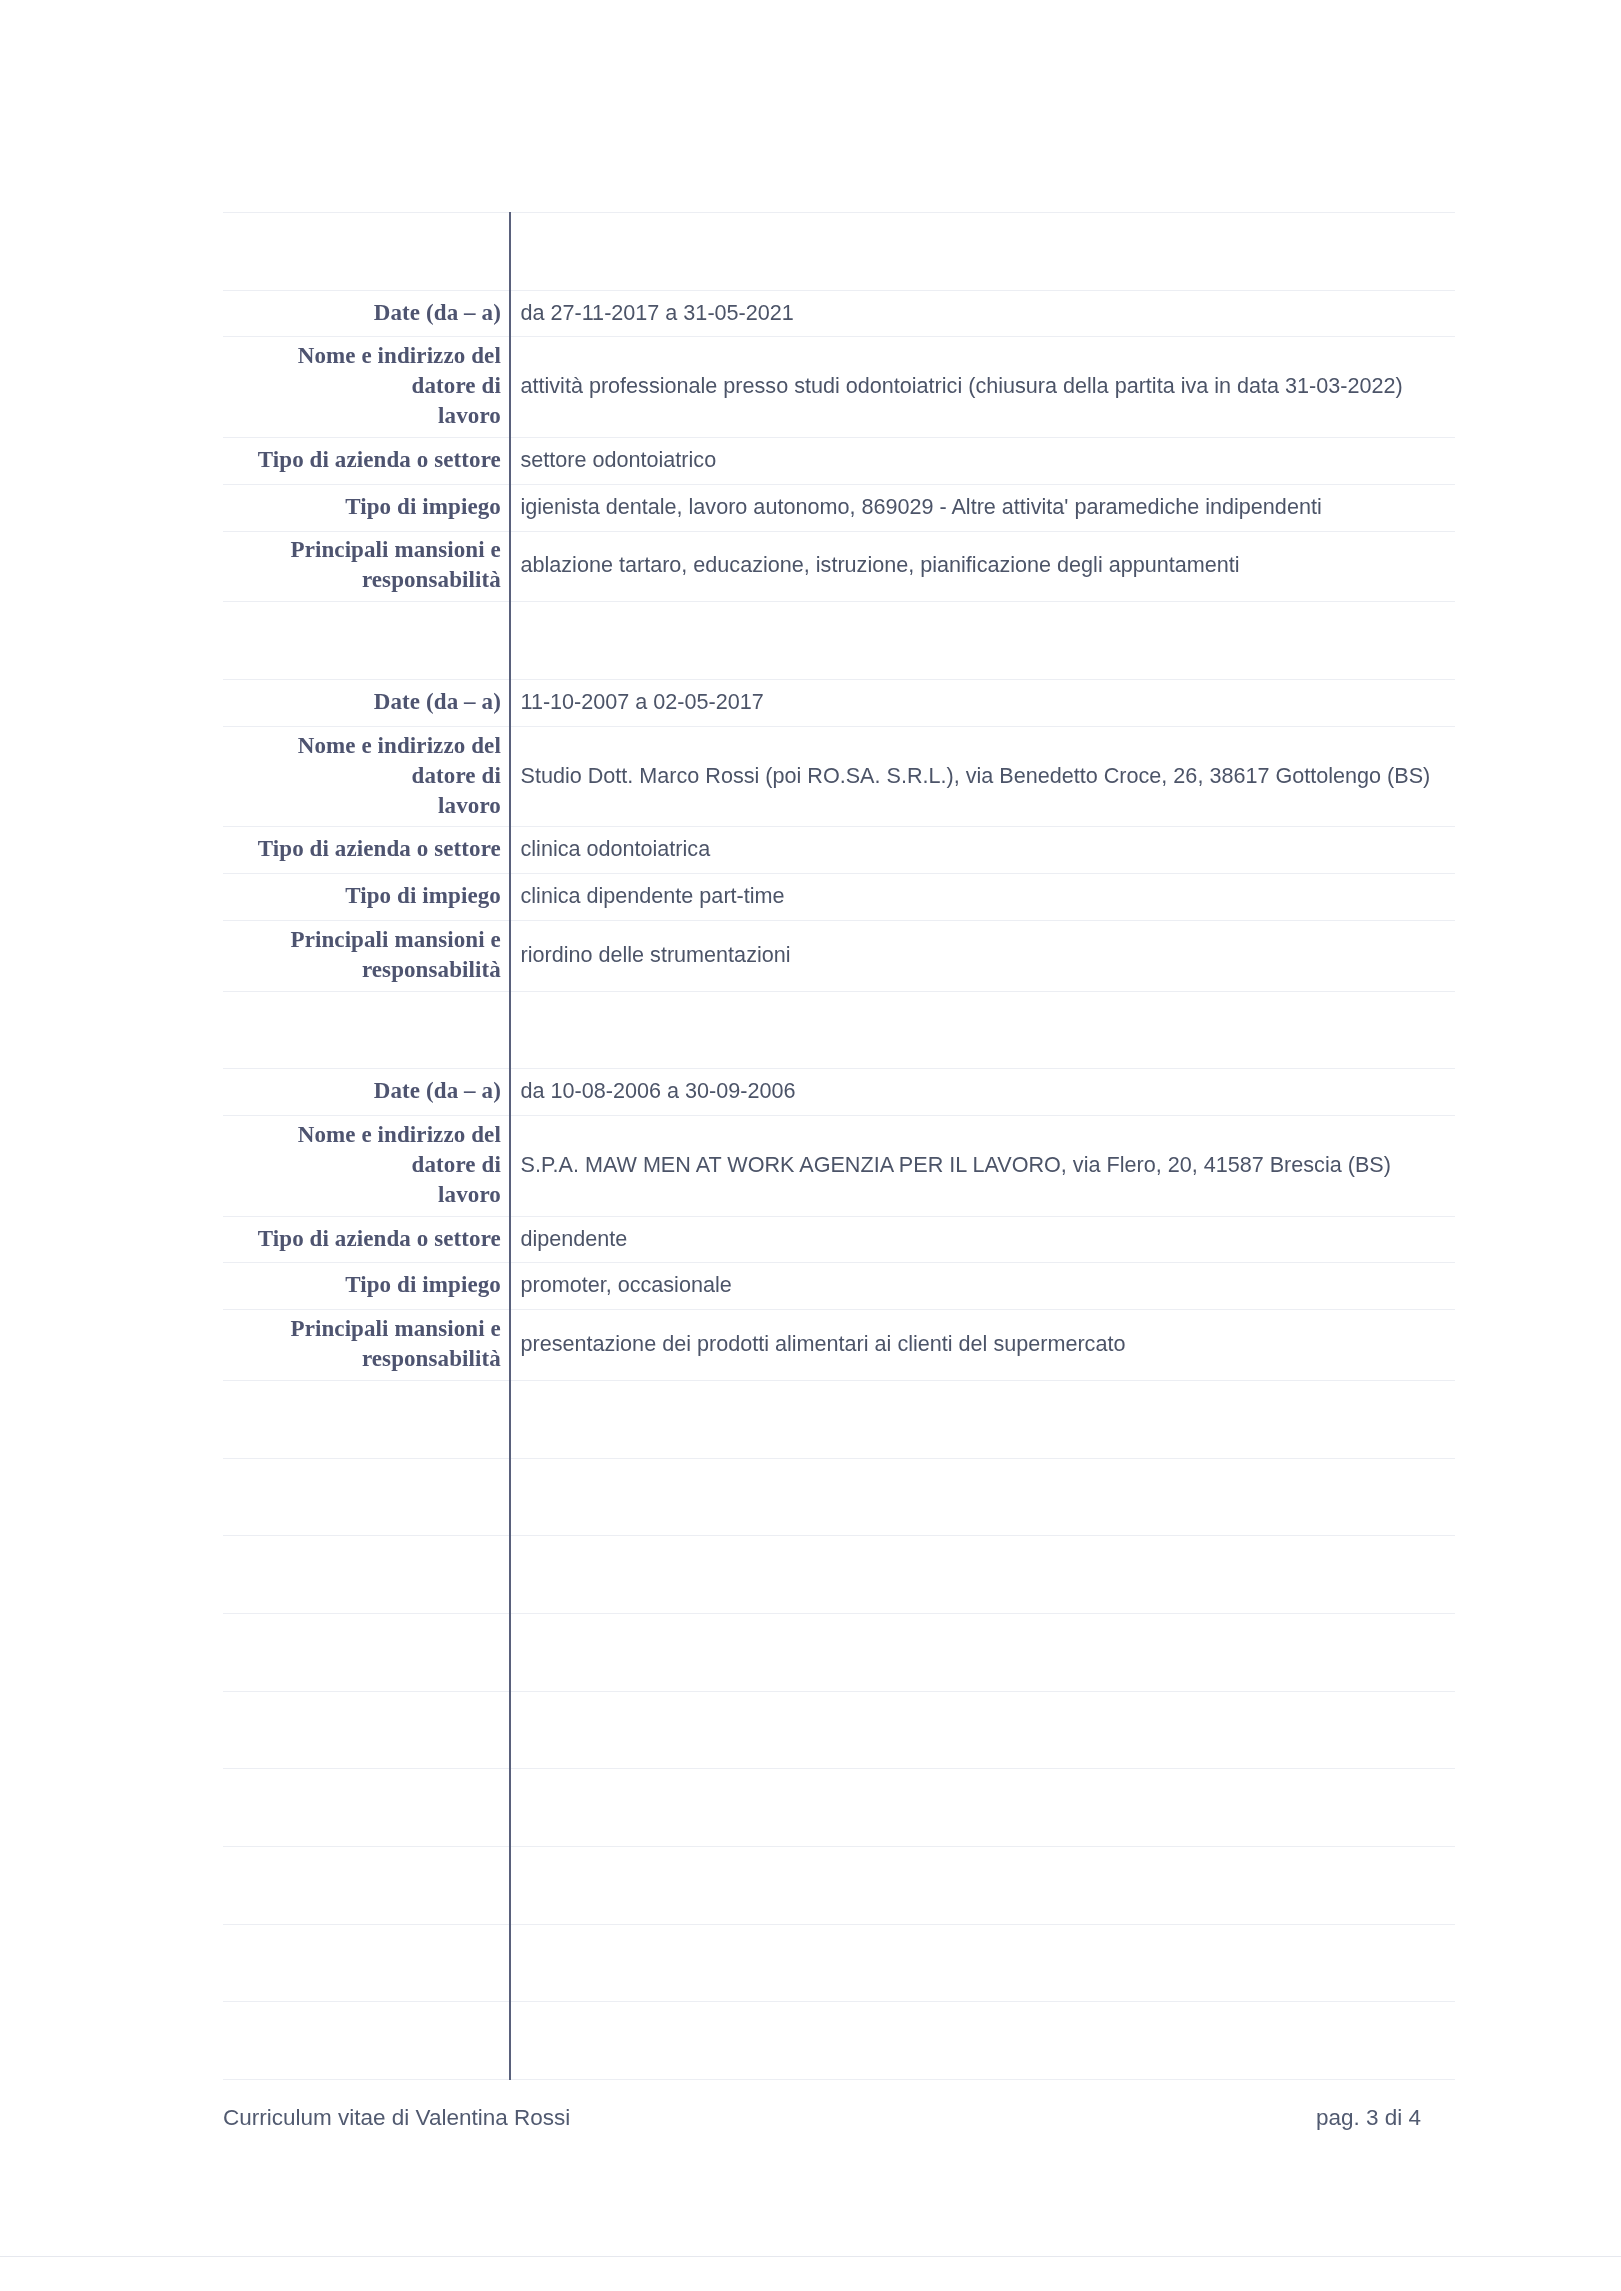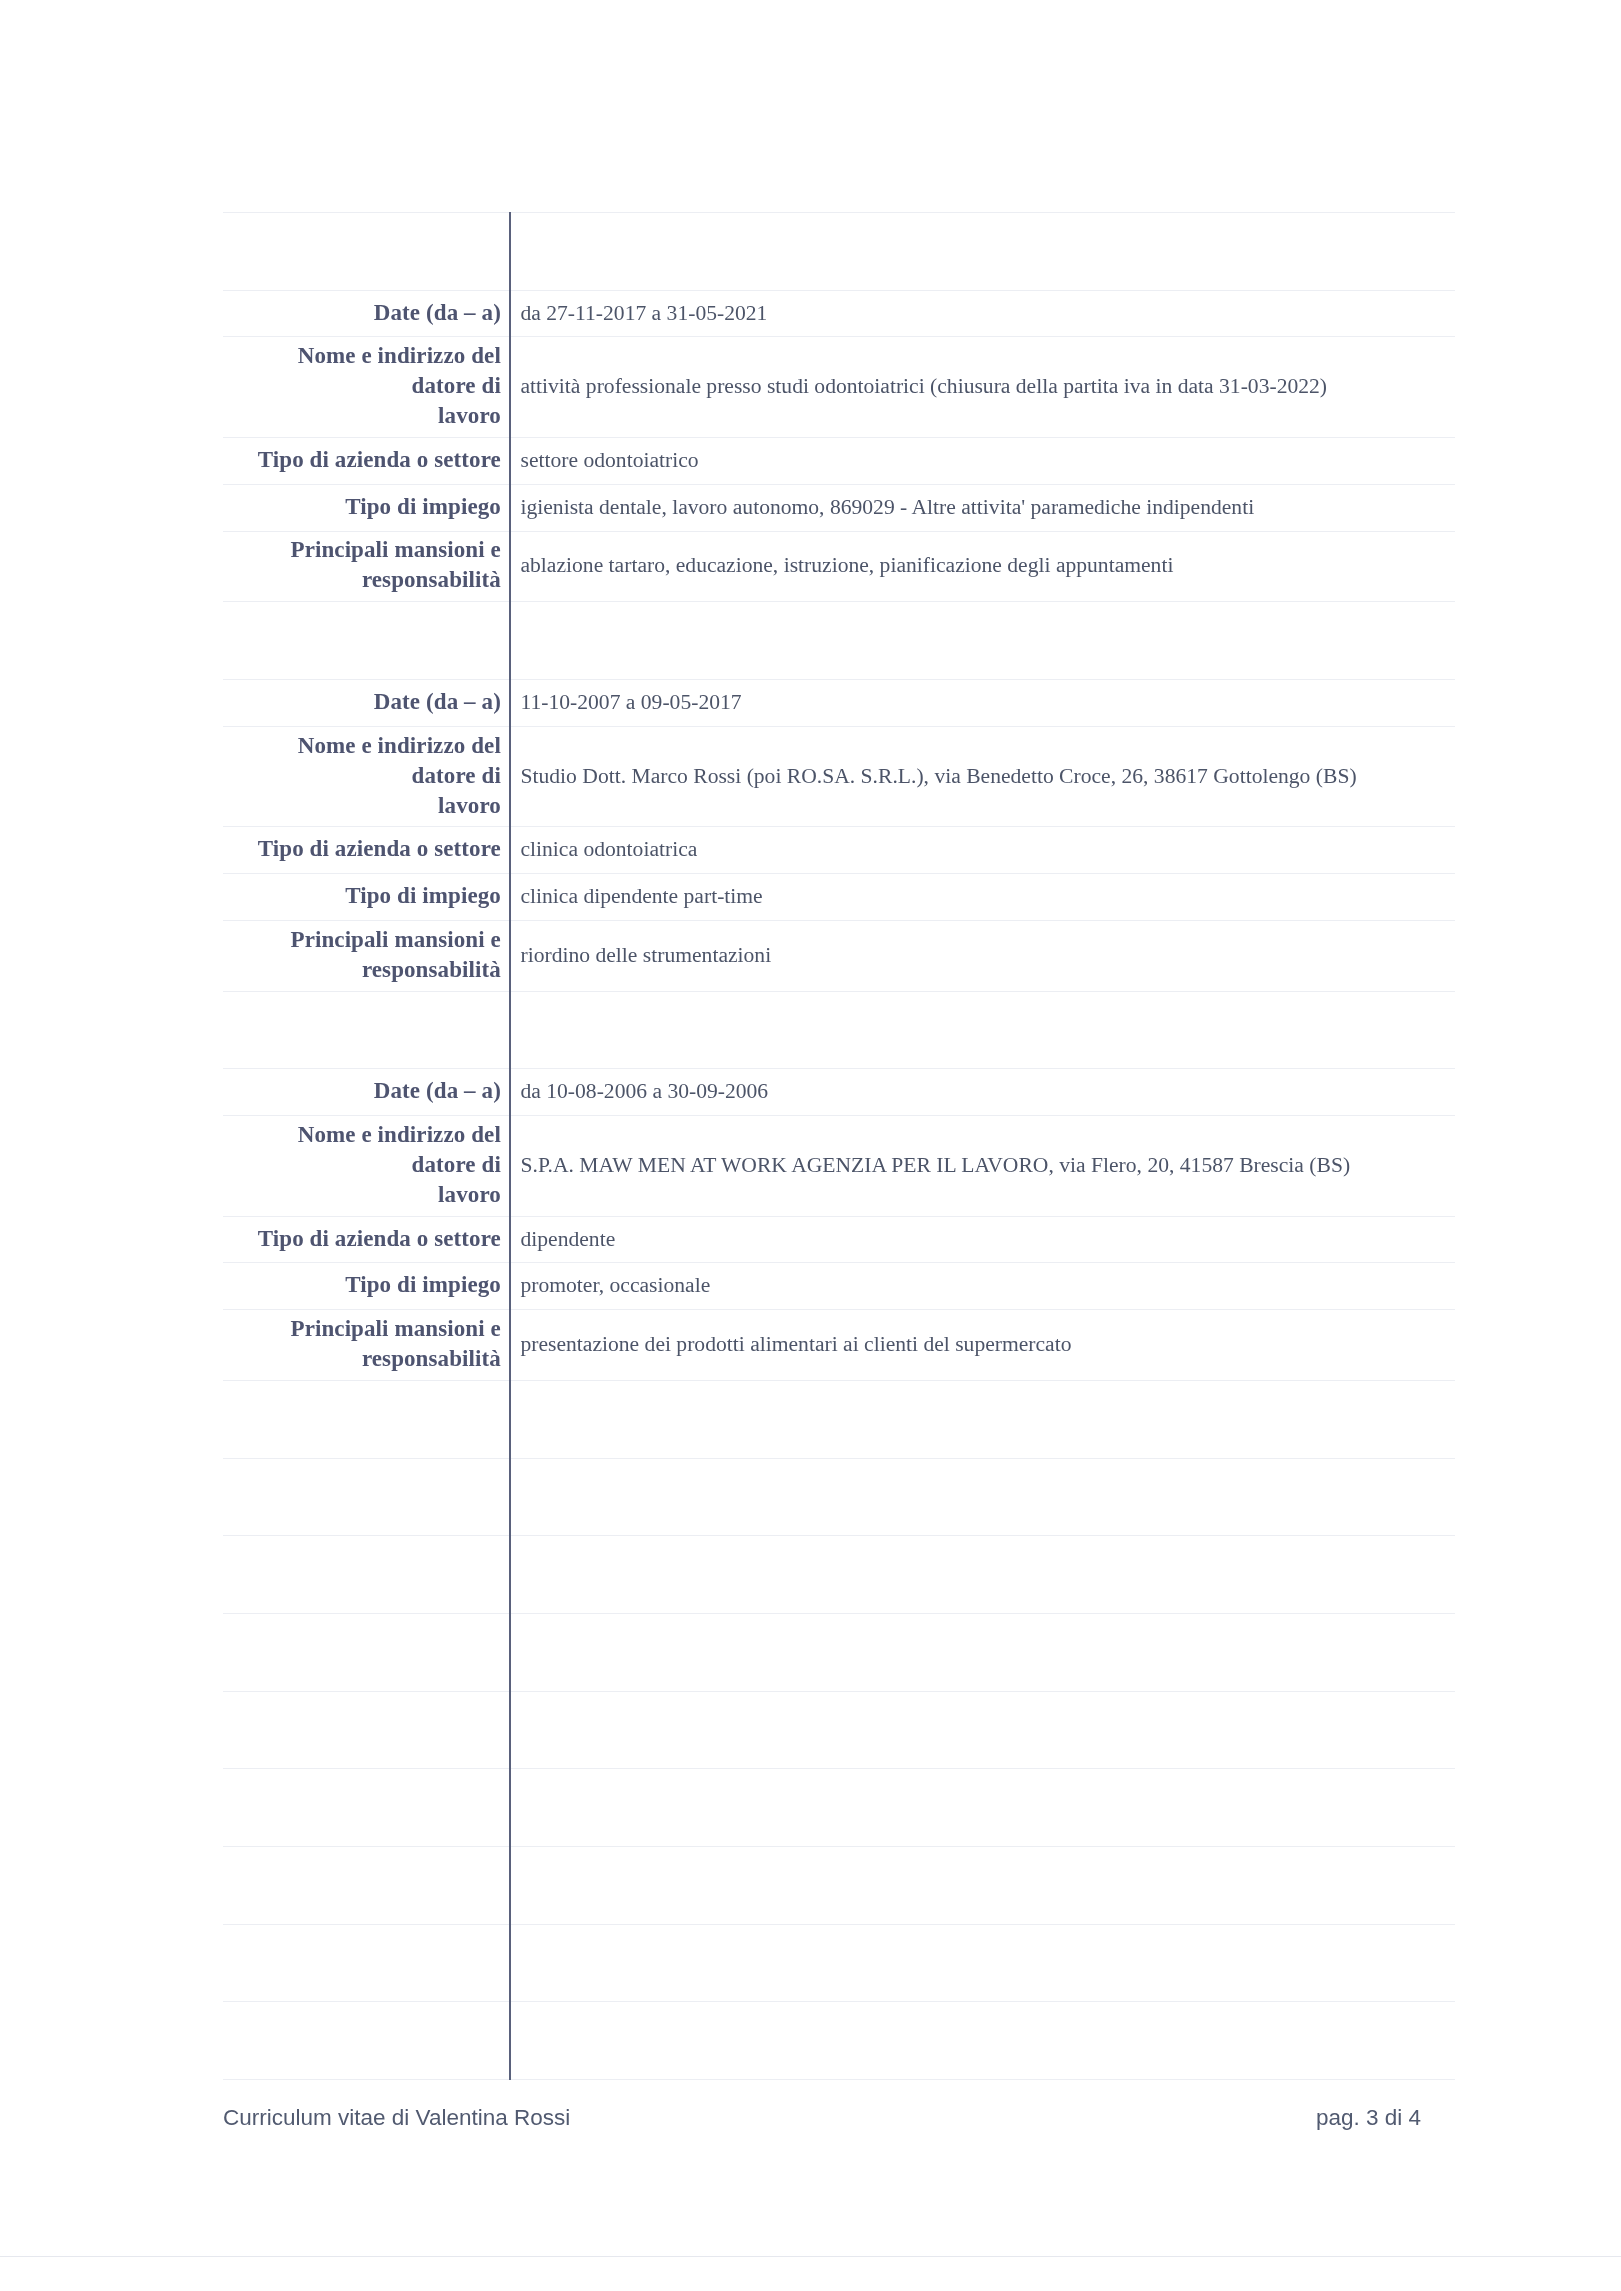--- a/index.html
+++ b/index.html
@@ -66,21 +66,21 @@
     line-height: 30px;
     color: #4e5470;
     letter-spacing: 0.1px;
     border-right: 2px solid #5a617c;
   }
 
   td.value-cell {
     width: 925px;
     text-align: left;
     padding: 5.9px 9.8px 7.8px 9.8px;
-    font-family: Liberation Serif, serif;
+    font-family: Liberation Sans, sans-serif;
     font-weight: normal;
     font-size: 21.6px;
     line-height: 32px;
     color: #4c5468;
   }
 
   
   tr.spacer-row td.label-cell,
   tr.empty-row td.label-cell {
     height: 63px;
@@ -151,21 +151,21 @@
         <td class="value-cell">ablazione tartaro, educazione, istruzione, pianificazione degli appuntamenti</td>
       </tr>
 
       <tr class="spacer-row">
         <td class="label-cell"></td>
         <td class="value-cell"></td>
       </tr>
 
       <tr>
         <td class="label-cell">Date (da – a)</td>
-        <td class="value-cell">11-10-2007 a 09-05-2017</td>
+        <td class="value-cell">11-10-2007 a 02-05-2017</td>
       </tr>
       <tr>
         <td class="label-cell">
           <div>Nome e indirizzo del</div>
           <div>datore di</div>
           <div>lavoro</div>
         </td>
         <td class="value-cell">Studio Dott. Marco Rossi (poi RO.SA. S.R.L.), via Benedetto Croce, 26, 38617 Gottolengo (BS)</td>
       </tr>
       <tr>

